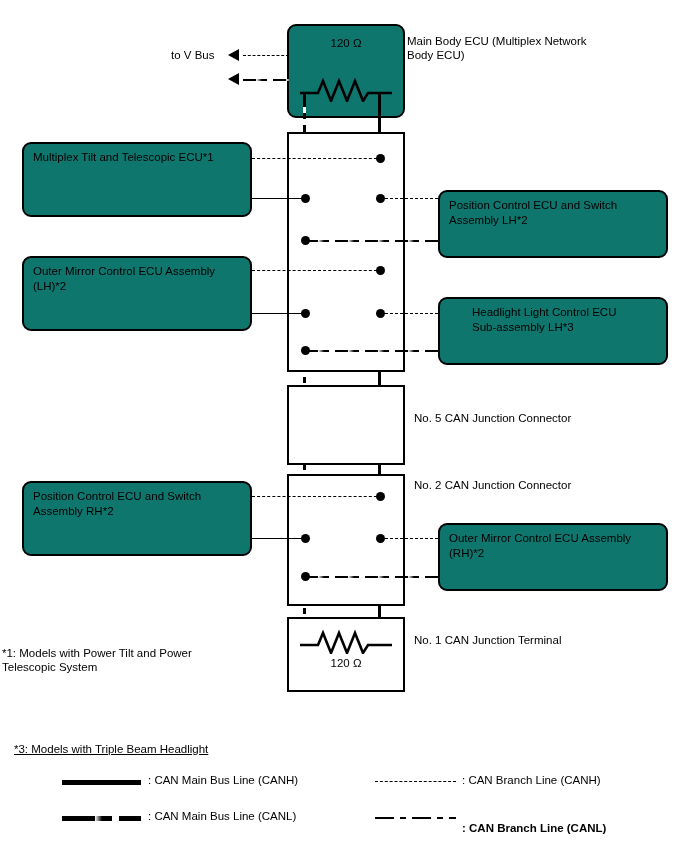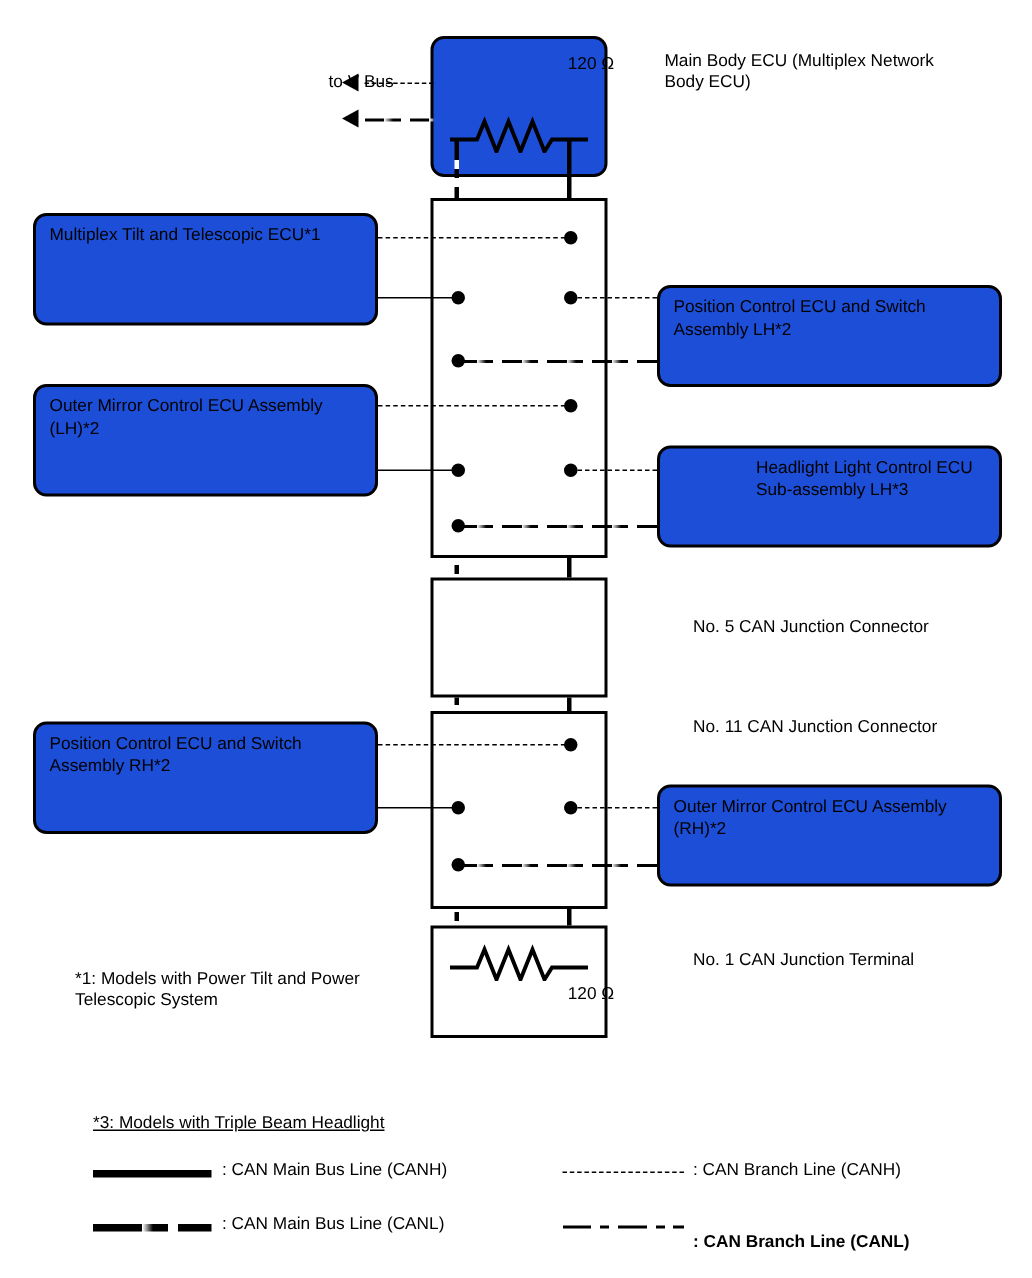--- a/index.html
+++ b/index.html
@@ -7,36 +7,36 @@
     width:688px;height:852px;
     background:#ffffff;
     font-family:"Liberation Sans", sans-serif;
     color:#000;
     position:relative;
     overflow:hidden;
   }
   .diagram{position:absolute;left:0;top:0;width:688px;height:852px;}
 
   
-  .txt{position:absolute;font-size:11.5px;line-height:14px;white-space:pre-line;margin-left:48px;}
+  .txt{position:absolute;font-size:11.5px;line-height:14px;white-space:pre-line;}
   .txt.c{text-align:center;}
 
   
   .ecu-box{
     position:absolute;
     border:2.4px solid #000;
     border-radius:9px;
-    background:#1d4ed8;
+    background:#0f766e;
     box-sizing:border-box;
   }
   .ecu-box > .lbl{
     position:absolute;left:9px;top:6px;right:6px;
     font-size:11.5px;line-height:15px;white-space:pre-line;
   }
-  .ecu-box.indent > .lbl{left:32px;margin-left:32px;}
+  .ecu-box.indent > .lbl{left:32px;}
 
   .jc-box{
     position:absolute;
     border:2.2px solid #000;
     background:#fff;
     box-sizing:border-box;
   }
 
   
   .rail{position:absolute;width:0;}
@@ -136,21 +136,21 @@
 
 <div class="diagram">
 
   <div class="ecu-box" style="left:287px;top:24px;width:118px;height:94px;"></div>
   <div class="txt c" style="left:287px;top:36px;width:118px;">120 Ω</div>
 
   <svg class="resistor" style="left:300px;top:76px;" width="92" height="26" viewBox="0 0 92 26">
     <polyline points="0,17 18,17 23,5 31,25 39,5 47,25 55,5 63,25 68,17 92,17" fill="none" stroke="#000" stroke-width="2.6"></polyline>
   </svg>
 
-  <div class="txt" style="left:395px;top:34px;width:250px;">Main Body ECU (Multiplex Network
+  <div class="txt" style="left:407px;top:34px;width:250px;">Main Body ECU (Multiplex Network
 Body ECU)</div>
 
   <div class="txt" style="left:171px;top:48px;width:90px;">to V Bus</div>
 
   <div class="branch bh" style="left:243px;top:55px;width:46px;"></div>
   <div class="arrowhead" style="left:228px;top:49px;"></div>
 
   <div class="branch bl" style="left:243px;top:79px;width:46px;"></div>
   <div class="arrowhead" style="left:228px;top:73px;"></div>
 
@@ -181,21 +181,21 @@
   <div class="branch bh" style="left:380px;top:313px;width:58px;"></div>
   <div class="dot" style="left:376px;top:309px;"></div>
 
   <div class="branch bl" style="left:305px;top:350px;width:133px;"></div>
   <div class="dot" style="left:301px;top:346px;"></div>
 
   <div class="jc-box" style="left:287px;top:385px;width:118px;height:80px;"></div>
   <div class="txt" style="left:414px;top:411px;width:230px;">No. 5 CAN Junction Connector</div>
 
   <div class="jc-box" style="left:287px;top:474px;width:118px;height:132px;"></div>
-  <div class="txt" style="left:414px;top:478px;width:230px;">No. 11 CAN Junction Connector</div>
+  <div class="txt" style="left:414px;top:478px;width:230px;">No. 2 CAN Junction Connector</div>
 
   <div class="branch bh" style="left:252px;top:496px;width:130px;"></div>
   <div class="dot" style="left:376px;top:492px;"></div>
 
   <div class="branch solid" style="left:252px;top:538px;width:56px;"></div>
   <div class="dot" style="left:301px;top:534px;"></div>
 
   <div class="branch bh" style="left:380px;top:538px;width:58px;"></div>
   <div class="dot" style="left:376px;top:534px;"></div>
 

